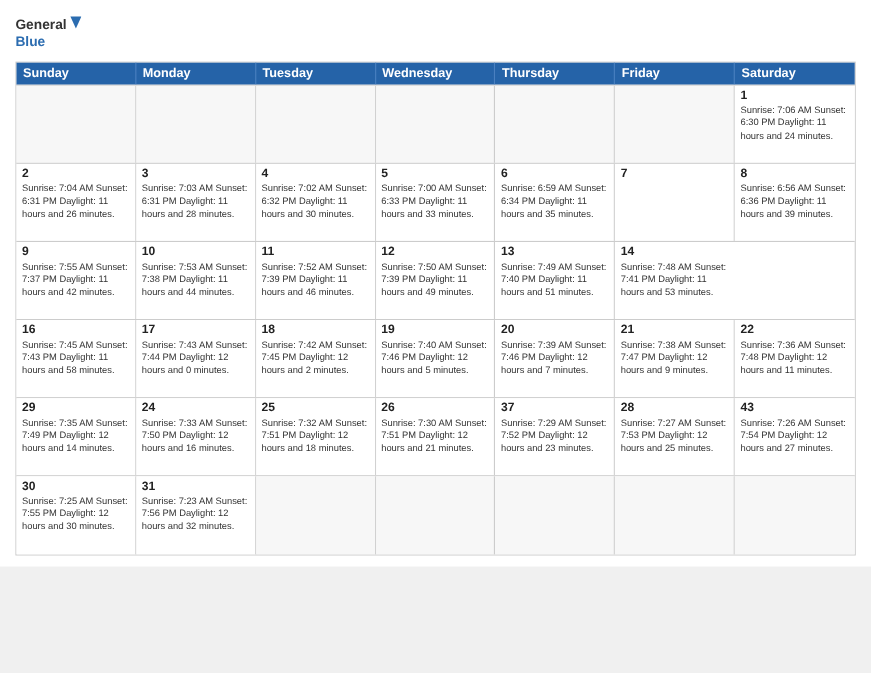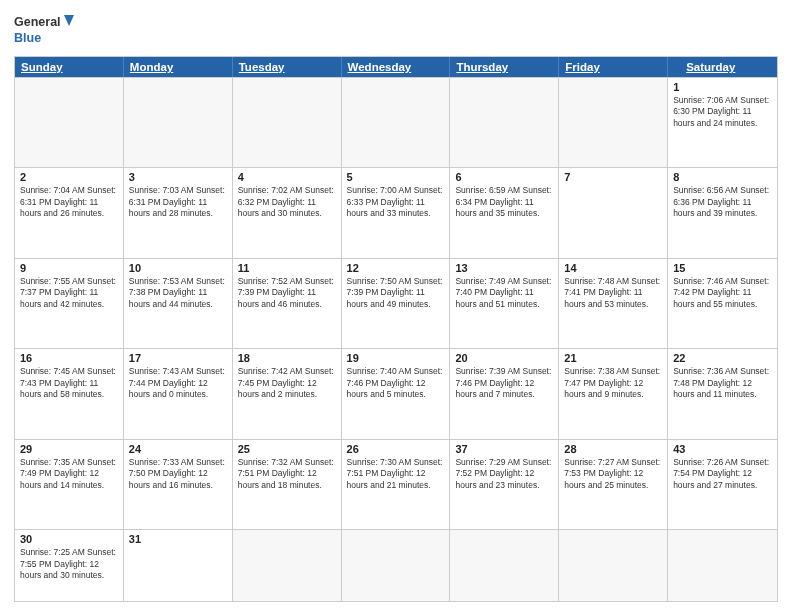--- a/index.html
+++ b/index.html
@@ -5,21 +5,21 @@
     * { box-sizing: border-box; margin: 0; padding: 0; }
     body {
       font-family: Arial, sans-serif;
       background: #f0f0f0;
       width: 792px;
       height: 612px;
       overflow: hidden;
     }
     .page {
       width: 792px;
-      height: 612px;
+      height: 515px;
       background: #fff;
       display: flex;
       flex-direction: column;
       padding: 10px 14px 10px 14px;
     }
     .header {
       display: flex;
       justify-content: space-between;
       align-items: flex-start;
       margin-bottom: 6px;
@@ -53,23 +53,22 @@
       grid-template-columns: repeat(7, 1fr);
       background: #2563a8;
     }
     .cal-header-cell {
       color: #fff;
       font-size: 11.5px;
       font-weight: bold;
       padding: 4px 6px;
       border-right: 1px solid #4a80c0;
       text-align: left;
-      text-decoration: underline;
-    }
-    .cal-header-cell:last-child { border-right: none; margin-left: 12px; }
+    }
+    .cal-header-cell:last-child { border-right: none; }
     .cal-body {
       flex: 1;
       display: flex;
       flex-direction: column;
     }
     .cal-row {
       display: grid;
       grid-template-columns: repeat(7, 1fr);
       flex: 1;
       border-top: 1px solid #ccc;
@@ -229,27 +228,20 @@
 Daylight: 11 hours
 and 51 minutes.</div>
           </div>
           <div class="cal-cell">
             <div class="day-num">14</div>
             <div class="day-info">Sunrise: 7:48 AM
 Sunset: 7:41 PM
 Daylight: 11 hours
 and 53 minutes.</div>
           </div>
-          <div class="cal-cell">
-            <div class="day-num">15</div>
-            <div class="day-info">Sunrise: 7:46 AM
-Sunset: 7:42 PM
-Daylight: 11 hours
-and 55 minutes.</div>
-          </div>
         </div>
         <div class="cal-row">
           <div class="cal-cell">
             <div class="day-num">16</div>
             <div class="day-info">Sunrise: 7:45 AM
 Sunset: 7:43 PM
 Daylight: 11 hours
 and 58 minutes.</div>
           </div>
           <div class="cal-cell">
@@ -349,20 +341,24 @@
         <div class="cal-row last-row">
           <div class="cal-cell">
             <div class="day-num">30</div>
             <div class="day-info">Sunrise: 7:25 AM
 Sunset: 7:55 PM
 Daylight: 12 hours
 and 30 minutes.</div>
           </div>
           <div class="cal-cell">
             <div class="day-num">31</div>
+            <div class="day-info">Sunrise: 7:23 AM
+Sunset: 7:56 PM
+Daylight: 12 hours
+and 32 minutes.</div>
           </div>
           <div class="cal-cell empty"></div>
           <div class="cal-cell empty"></div>
           <div class="cal-cell empty"></div>
           <div class="cal-cell empty"></div>
           <div class="cal-cell empty"></div>
         </div>
       </div>
   </div>
 </div>

